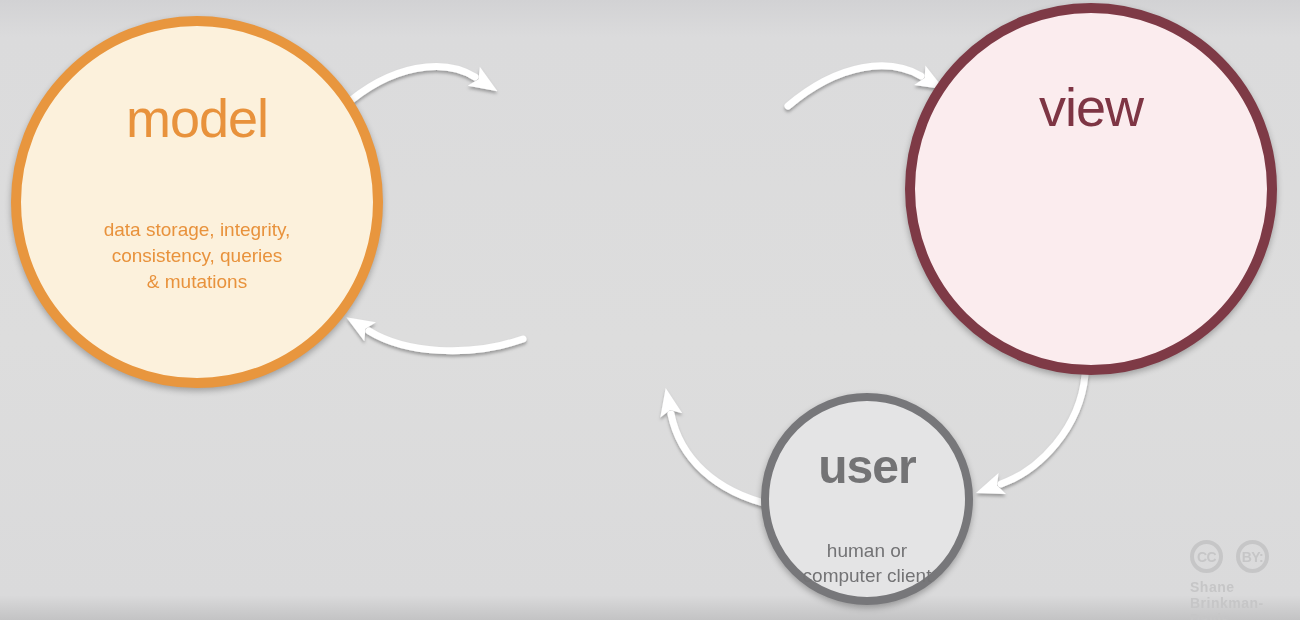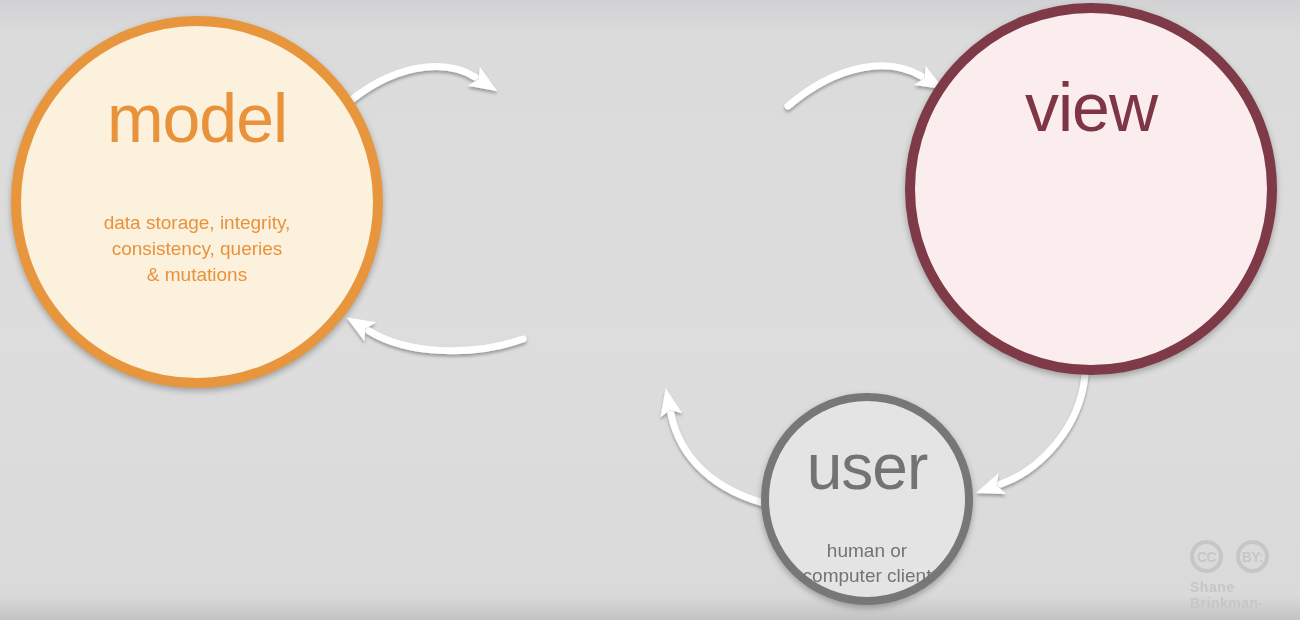--- a/index.html
+++ b/index.html
@@ -12,37 +12,37 @@
     background:linear-gradient(180deg,#d2d2d4 0%,#dbdbdc 6%,#dddddd 55%,#dadadb 96%,#c3c3c4 100%);
     overflow:hidden;
   }
   
   svg.arrows{position:absolute;left:0;top:0;z-index:1;}
   .node{
     position:absolute;border-radius:50%;z-index:2;
     box-shadow:0 3px 6px rgba(0,0,0,0.28);
     text-align:center;
   }
-  .node .title{position:absolute;left:0;right:0;line-height:54px;font-size:68px;letter-spacing:-1px;}
+  .node .title{position:absolute;left:0;right:0;line-height:54px;font-size:54px;letter-spacing:-1px;}
   .node .body{position:absolute;left:0;right:0;font-size:19px;line-height:26px;white-space:pre-line;}
 
   .node-model{left:11px;top:16px;width:352px;height:352px;border:10px solid #e8963e;background:#fcf1dc;color:#e8923c;}
   .node-model .title{top:65px;}
-  .node-model .body{top:184px;}
+  .node-model .body{top:191px;}
 
   .node-controller{left:459px;top:15px;width:352px;height:352px;border:10px solid #527a7e;background:#e4f1ef;color:#4d747c;}
   .node-controller .title{top:66px;}
   .node-controller .body{top:193px;line-height:25px;}
 
   .node-view{left:905px;top:3px;width:352px;height:352px;border:10px solid #7e3a46;background:#fbecee;color:#7e3544;}
   .node-view .title{top:67px;}
   .node-view .body{top:207px;}
 
   .node-user{left:761px;top:393px;width:196px;height:196px;border:8px solid #77777a;background:#e4e4e5;color:#737375;}
-  .node-user .title{top:41px;font-size:64px;line-height:50px;}
+  .node-user .title{top:41px;font-size:48px;line-height:50px;font-weight:bold;}
   .node-user .body{top:101px;line-height:25px;margin-top:36px;}
 
   .attribution{position:absolute;left:1190px;top:540px;z-index:3;color:#c6c6c7;}
   .badges{display:flex;gap:13px;align-items:center;}
   .badge{
     width:25px;height:25px;border:4px solid #c6c6c7;border-radius:50%;
     display:flex;align-items:center;justify-content:center;
     font-weight:bold;font-size:14px;letter-spacing:-0.5px;
   }
   .author{margin-top:6px;font-weight:bold;font-size:14px;line-height:16px;white-space:pre-line;letter-spacing:0.5px;}

